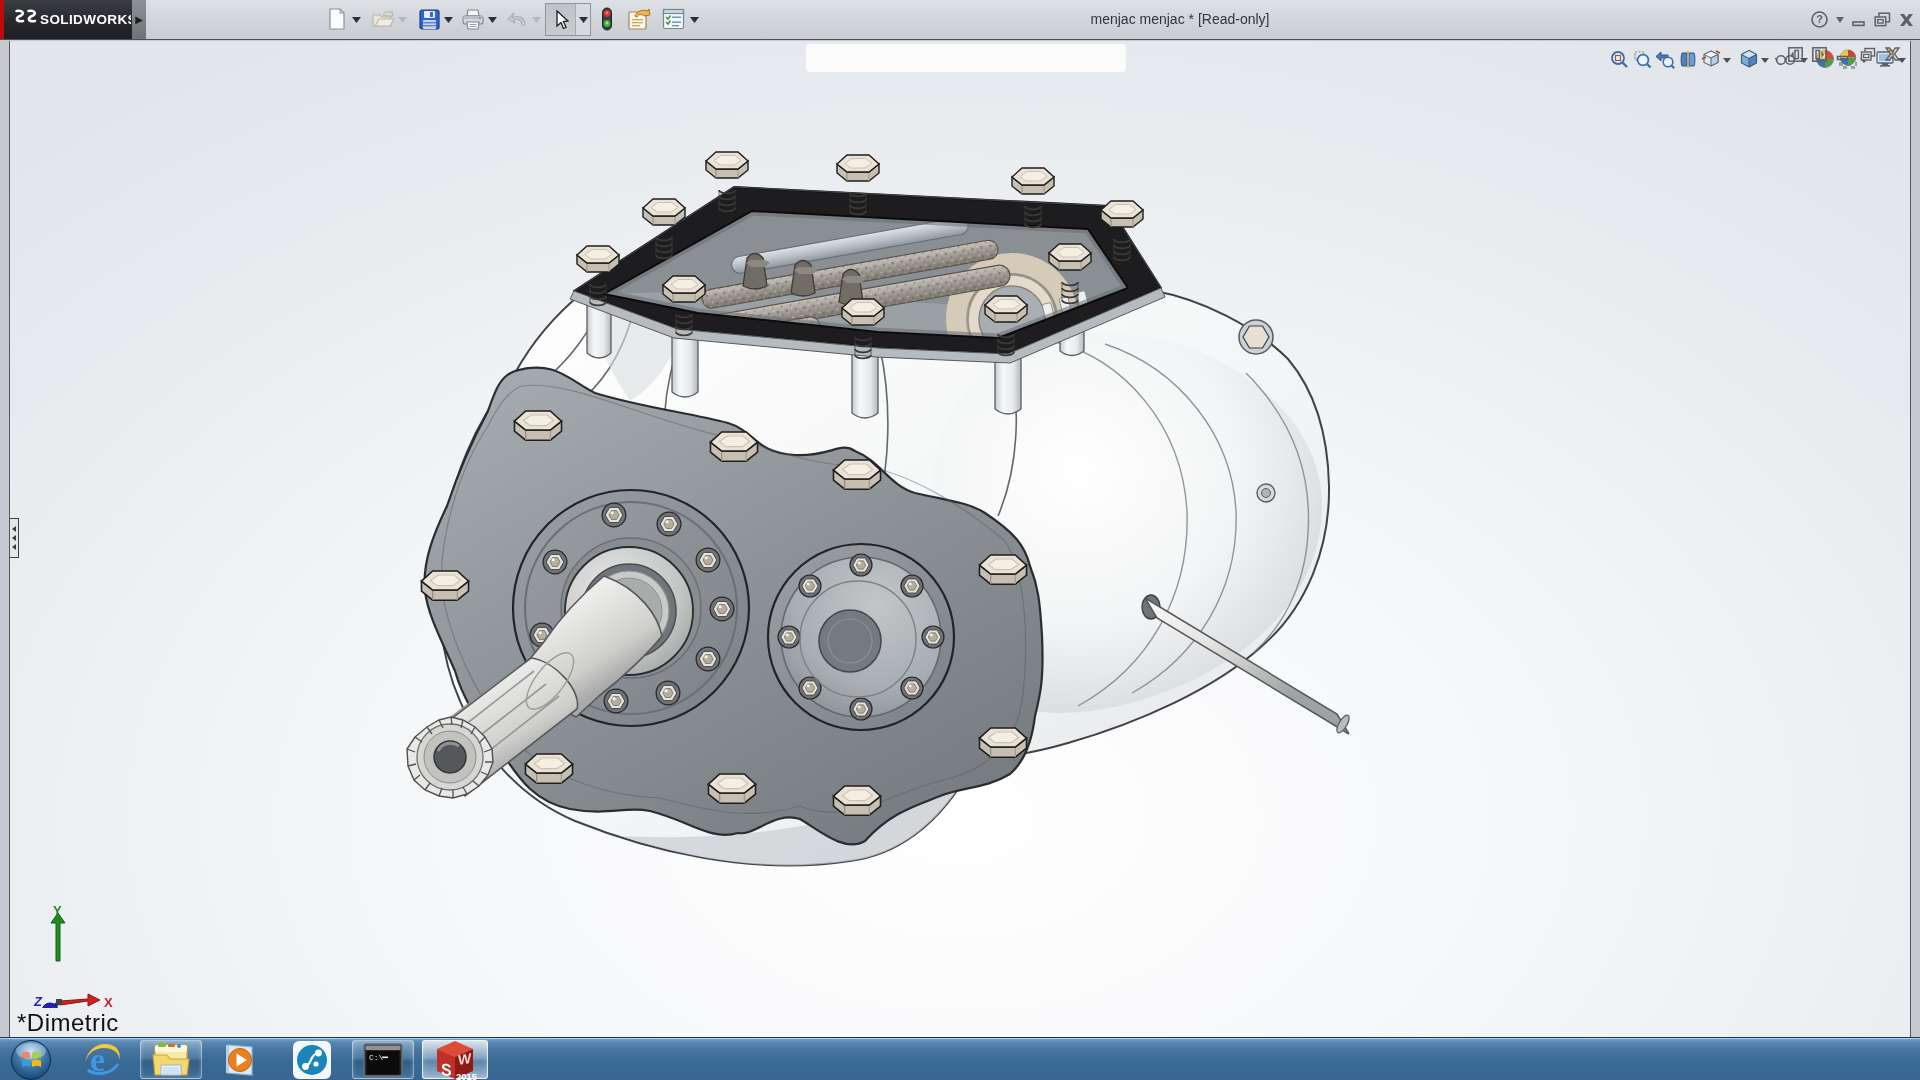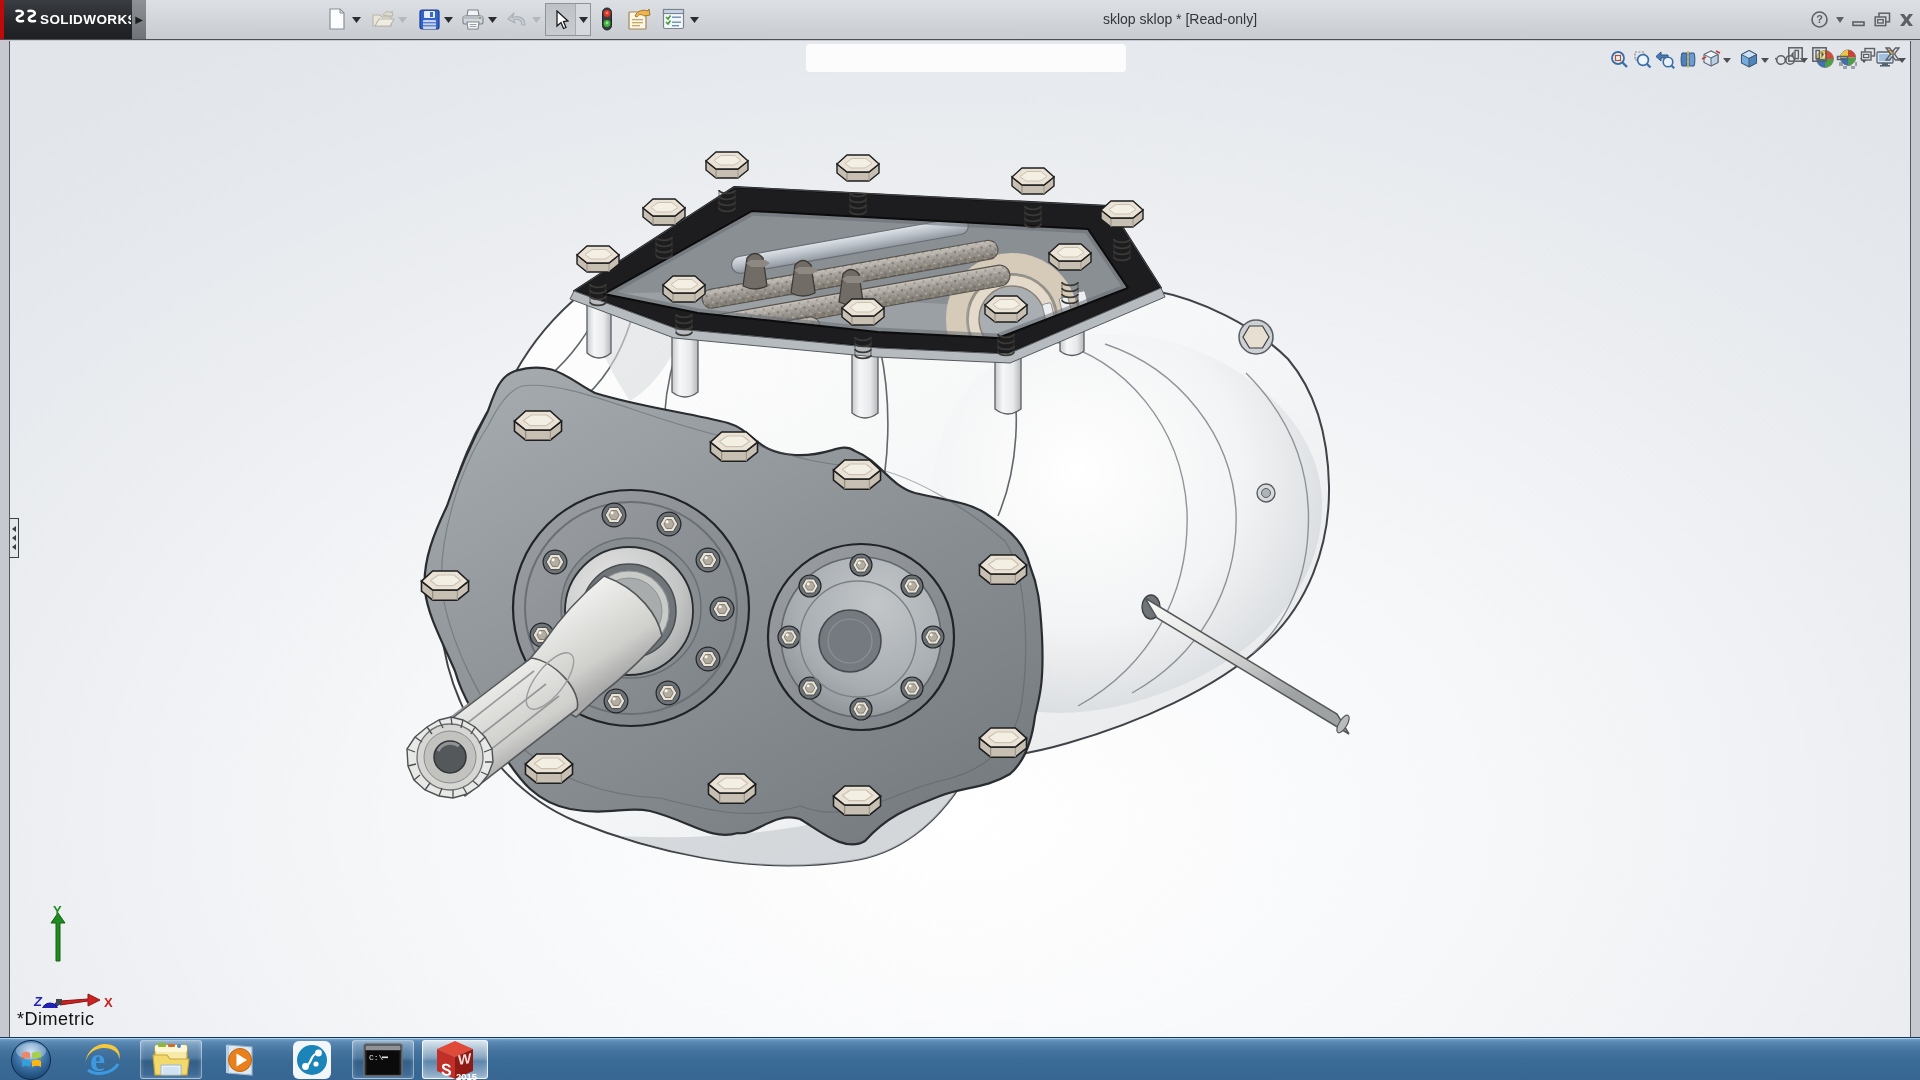--- a/index.html
+++ b/index.html
@@ -38,21 +38,21 @@
     background:radial-gradient(ellipse 1400px 900px at 50% 78%, #ffffff 0%, #f6f7f9 40%, #e6e9ed 85%, #e2e5e9 100%);
     border-left:1px solid #55585c; border-right:1px solid #55585c; overflow:hidden; }
   .model-svg { position:absolute; left:0; top:0; }
   .headsup { position:absolute; left:796px; top:3px; width:320px; height:28px;
     background:rgba(255,255,255,0.85); border-radius:4px; display:flex; align-items:center; }
   .hu { position:absolute; top:4px; width:22px; height:22px; display:flex; align-items:center; justify-content:center; }
   .hu svg { display:block; }
   .hucaret { position:absolute; top:12px; width:9px; height:9px; display:flex; align-items:center; justify-content:center; }
   .doc-controls { position:absolute; right:10px; top:6px; display:flex; gap:9px; }
   .doc-controls svg { display:block; }
-  .view-label { position:absolute; left:7px; top:968px; font-size:18px; color:#111; letter-spacing:0.5px; }
+  .view-label { position:absolute; left:7px; top:968px; font-size:24px; color:#111; letter-spacing:0.5px; }
   .triad { position:absolute; left:10px; top:862px; }
   .left-tab { position:absolute; left:-1px; top:477px; width:10px; height:40px; background:#e4e7ea;
     border:1px solid #3c3f42; display:flex; flex-direction:column; align-items:center; justify-content:center; gap:3px; }
   .left-tab i { width:0; height:0; border-top:3px solid transparent; border-bottom:3px solid transparent;
     border-right:4px solid #3a3d40; }
 
   
   .taskbar { position:absolute; left:0; top:1037px; width:1920px; height:43px;
     background:linear-gradient(#7ca9d2 0%, #5a8ab4 9%, #45749f 30%, #3a6a96 55%, #376693 100%);
     border-top:1px solid #16375a; }
@@ -199,21 +199,21 @@
           <rect x="10" y="17" width="7" height="1.4" fill="#6c90ba"></rect>
         </svg>
       </div>
       <div class="caret" style="left:538px">
         <svg width="9" height="6" viewBox="0 0 9 6">
             <path d="M0,0 L9,0 L4.5,6 Z" fill="#2b2d30"></path>
           </svg>
       </div>
     </div>
 
-    <div class="title-text">sklop sklop * [Read-only]</div>
+    <div class="title-text">menjac menjac * [Read-only]</div>
 
     <div class="win-buttons">
       <span class="wb">
         <svg width="17" height="17" viewBox="0 0 17 17">
           <circle cx="8.5" cy="8.5" r="7.5" fill="none" stroke="#5d6166" stroke-width="1.6"></circle>
           <text x="8.5" y="12.4" text-anchor="middle" font-size="11" font-weight="bold" fill="#5d6166" font-family="Liberation Sans, sans-serif">?</text>
         </svg>
       </span>
       <span class="wb">
         <svg width="8" height="6" viewBox="0 0 8 6">

